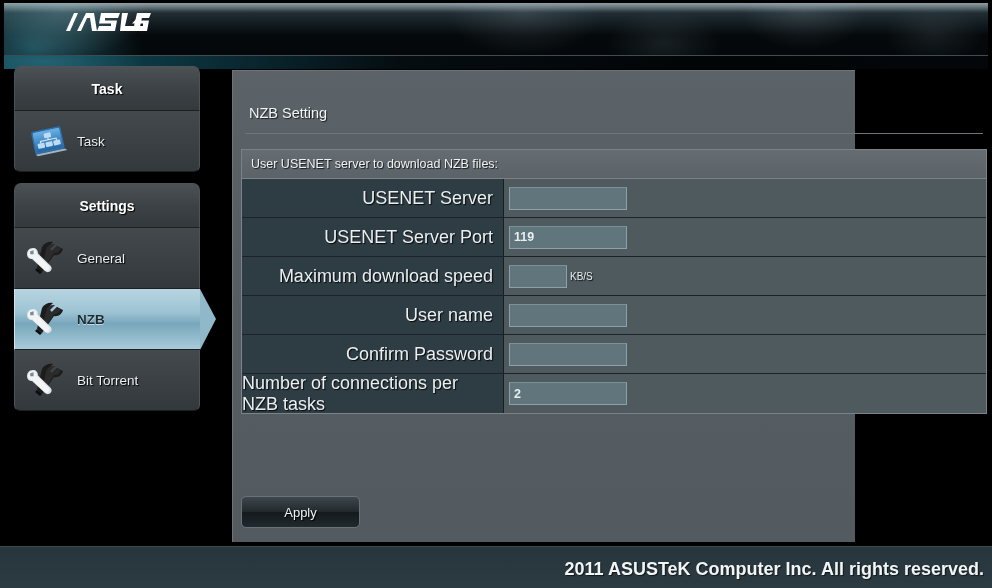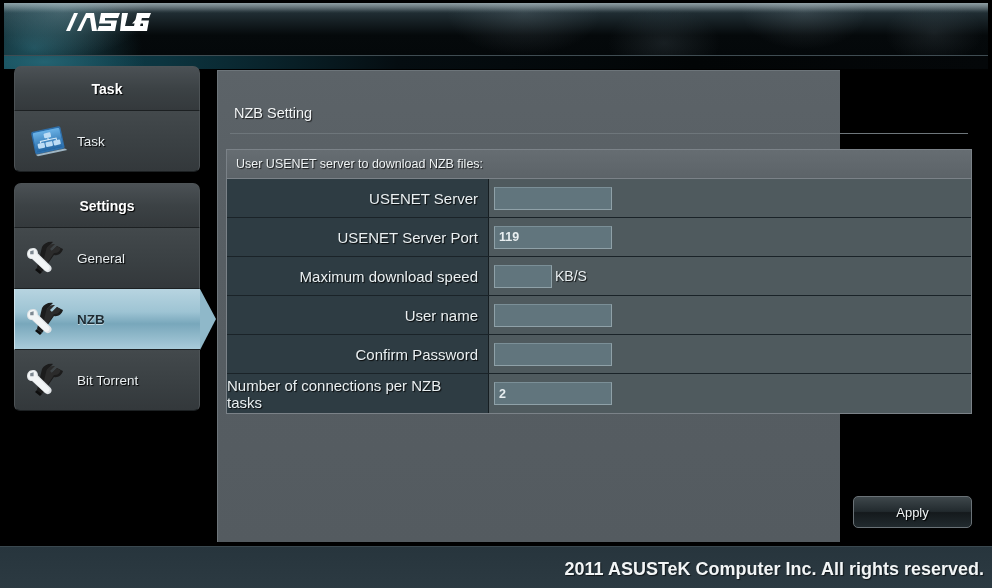--- a/index.html
+++ b/index.html
@@ -136,21 +136,21 @@
   .nav-label {
     font-size: 13.5px;
     color: #e9eef0;
     text-shadow: 1px 1px 1px #000;
     margin-left: 4px;
   }
 
   
   .content {
     position: absolute;
-    left: 217px; top: 70px;
+    left: 232px; top: 70px;
     width: 623px;
     height: 472px;
     background: linear-gradient(180deg, #5c6368 0%, #575e63 40%, #545b60 100%);
     border-top: 1px solid #6d757a;
     border-left: 1px solid #6d757a;
   }
 
   .content-title {
     position: absolute;
     left: 16px; top: 34px;
@@ -193,21 +193,21 @@
   }
   .row:last-child { border-bottom: none; }
 
   .cell-label {
     width: 262px;
     flex: 0 0 262px;
     display: flex;
     align-items: center;
     justify-content: flex-end;
     padding-right: 10px;
-    font-size: 15px;
+    font-size: 18px;
     color: #eaf0f2;
     text-shadow: 1px 1px 1px rgba(0,0,0,0.85);
     background: #2e3c43;
     border-right: 1px solid #161e22;
   }
 
   .cell-value {
     flex: 1 1 auto;
     display: flex;
     align-items: center;
@@ -224,33 +224,33 @@
     font-family: "Liberation Sans", sans-serif;
     font-size: 12.5px;
     padding: 0 4px;
     outline: none;
     font-weight: bold;
   }
   .fld.wide  { width: 118px; }
   .fld.small { width: 58px; }
 
   .unit {
-    font-size: 14px;
+    font-size: 10px;
     color: #e8eef0;
     text-shadow: 1px 1px 1px rgba(0,0,0,0.8);
     margin-left: 3px;
   }
 
   
   .apply-wrap {
     position: absolute;
     left: 8px; top: 425px;
     width: 746px;
     display: flex;
-    justify-content: flex-end;
+    justify-content: flex-start;
   }
   .apply-btn {
     width: 119px;
     height: 32px;
     border-radius: 5px;
     border: 1px solid #6a7277;
     background: linear-gradient(180deg, #3e474b 0%, #222a2e 48%, #14191c 52%, #212a2e 100%);
     color: #f0f4f5;
     font-family: "Liberation Sans", sans-serif;
     font-size: 13px;

